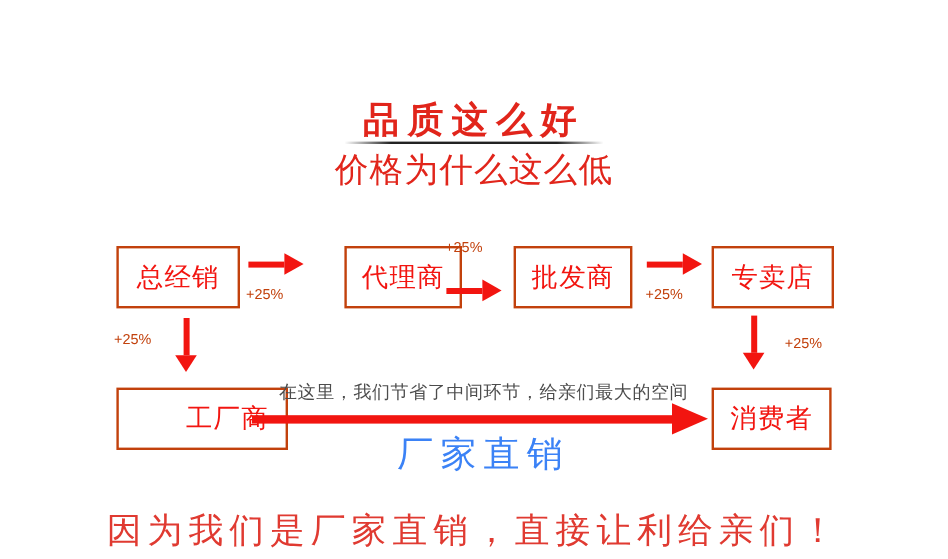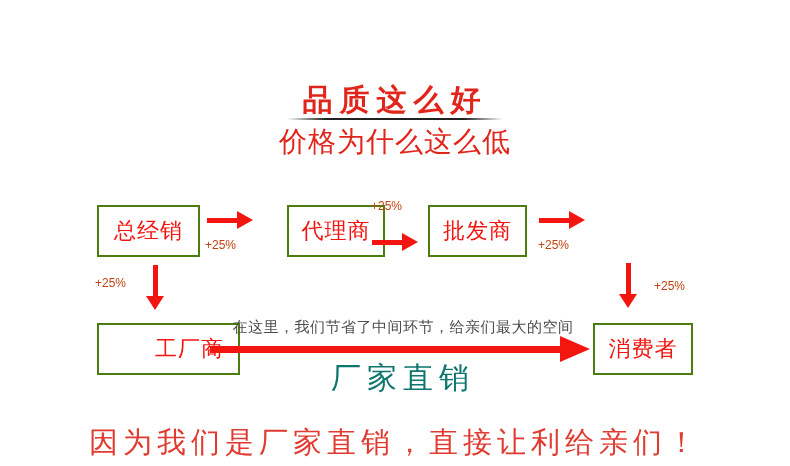--- a/index.html
+++ b/index.html
@@ -25,21 +25,21 @@
   }
   .subtitle{
     position:absolute;left:0;right:0;top:123px;
     text-align:center;
     font-size:28px;letter-spacing:1px;
     color:#e1251b;
   }
   
   .node{
     position:absolute;height:48px;
-    border:2px solid #4d7c0f;
+    border:2px solid #c2410c;
     display:flex;align-items:center;justify-content:center;
     color:#f21510;font-size:22px;letter-spacing:1px;
     background:#ffffff;
   }
   .node-distributor{left:97px;top:205px;width:99px;}
   .node-agent{left:262px;top:205px;width:94px;margin-left:25px;}
   .node-wholesaler{left:428px;top:205px;width:95px;}
   .node-store{left:593px;top:205px;width:98px;}
   .node-factory{left:97px;top:323px;width:97px;padding-left:42px;}
   .node-consumer{left:593px;top:323px;width:96px;}
@@ -72,21 +72,21 @@
   
   .direct-note{
     position:absolute;left:210px;top:318px;width:386px;
     text-align:center;
     font-size:15px;color:#4c4c4c;letter-spacing:0.5px;
     white-space:nowrap;
   }
   .direct-label{
     position:absolute;left:210px;top:358px;width:386px;
     text-align:center;
-    font-size:30px;color:#0f766e;letter-spacing:6px;
+    font-size:30px;color:#3b82f6;letter-spacing:6px;
   }
   
   .slogan{
     position:absolute;left:0;right:0;top:423px;
     text-align:center;
     font-family:"DejaVu Serif","Liberation Serif",serif;
     font-size:29px;color:#e03a31;letter-spacing:5px;
     white-space:nowrap;
   }
 </style>
@@ -95,20 +95,21 @@
 
 <div id="stage">
 
   <div class="title">品质这么好</div>
   <div class="title-divider"></div>
   <div class="subtitle">价格为什么这么低</div>
 
   <div class="node node-distributor">总经销</div>
   <div class="node node-agent">代理商</div>
   <div class="node node-wholesaler">批发商</div>
+  <div class="node node-store">专卖店</div>
 
   <div class="harrow harrow-a">
     <div class="shaft"></div>
     <div class="head"></div>
   </div>
   <div class="harrow harrow-b">
     <div class="shaft"></div>
     <div class="head"></div>
   </div>
   <div class="harrow harrow-c">

